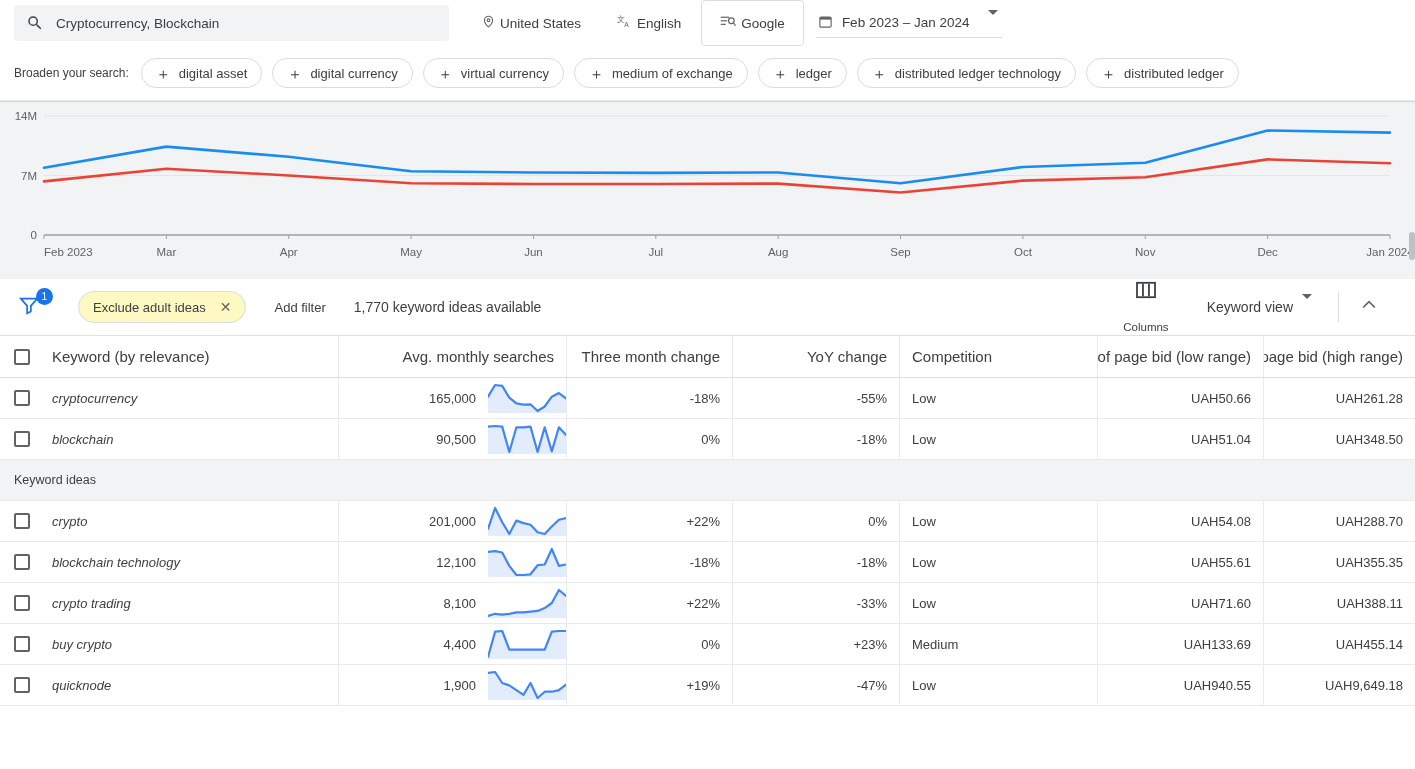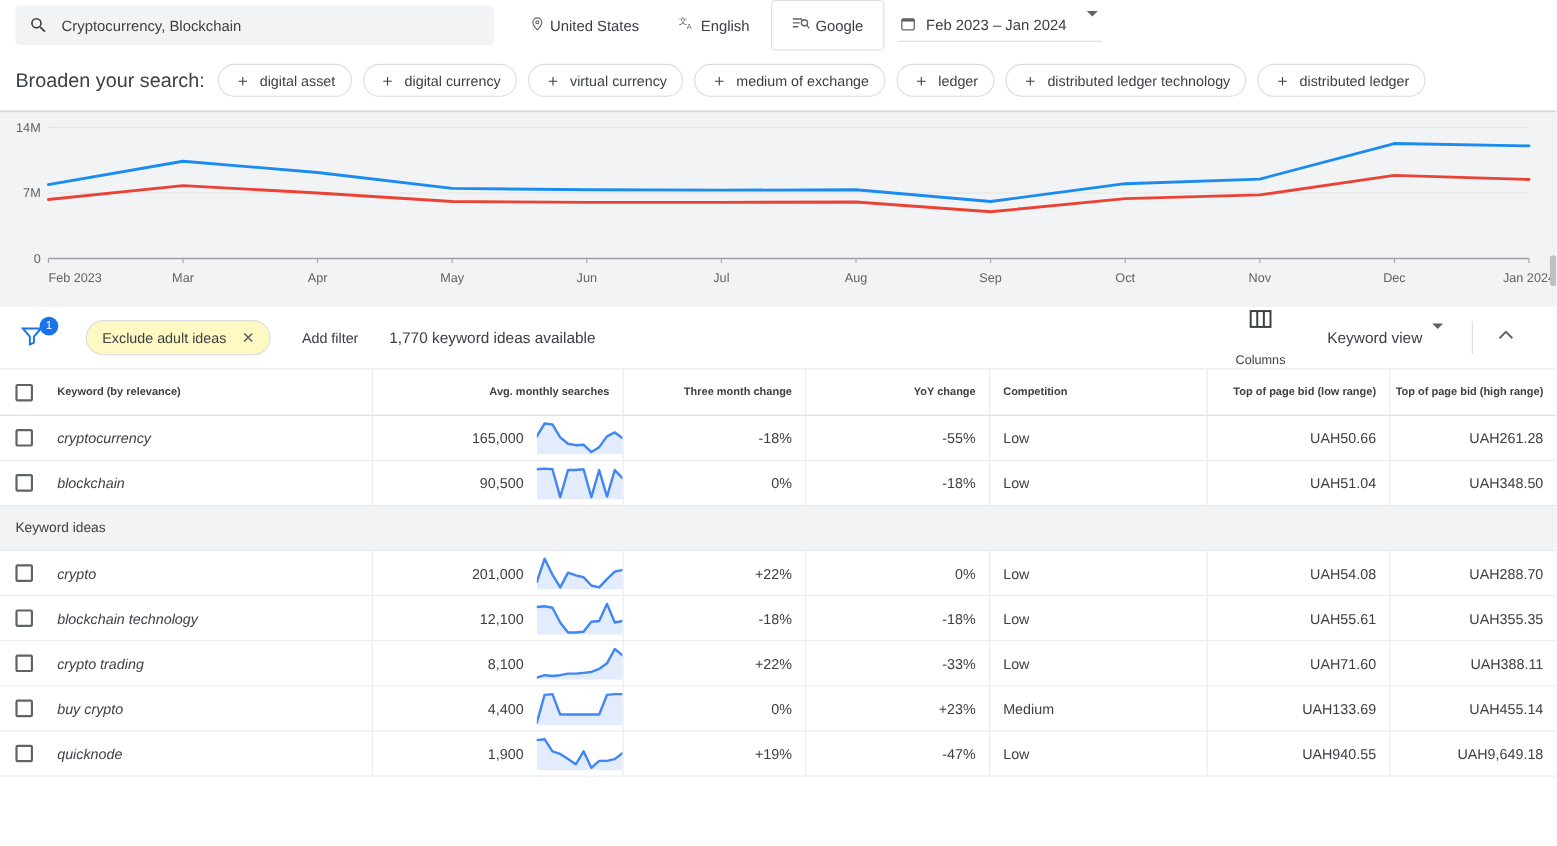--- a/index.html
+++ b/index.html
@@ -74,21 +74,21 @@
   }
 
   
   .broaden {
     height: 55px;
     display: flex; align-items: center;
     padding: 0 14px;
     gap: 10px;
     border-bottom: 1px solid #e8eaed;
   }
-  .broaden-label { font-size: 18px; color: #3c4043; white-space: nowrap; margin-right: 2px; }
+  .broaden-label { font-size: 12px; color: #3c4043; white-space: nowrap; margin-right: 2px; }
   .chip {
     display: inline-flex; align-items: center;
     gap: 8px;
     height: 30px;
     padding: 0 14px;
     border: 1px solid #dadce0;
     border-radius: 16px;
     font-size: 13px;
     color: #3c4043;
     background: #fff;
@@ -151,21 +151,21 @@
     font-size: 14px; color: #3c4043;
     padding: 0 14px 0 24px;
   }
   .vdiv { width: 1px; height: 30px; background: #dadce0; margin: 0 6px 0 12px; }
   .collapse-btn { padding: 0 22px 0 14px; display: flex; align-items: center; }
 
   
   .table { width: 1415px; background: #fff; }
   .trow { display: flex; align-items: stretch; border-bottom: 1px solid #e8eaed; }
   .thead { height: 42px; border-bottom: 1px solid #dadce0; }
-  .thead .cell { font-size: 10px; font-weight: bold; color: #3c4043; }
+  .thead .cell { font-size: 15px; font-weight: normal; color: #3c4043; }
   .cell {
     display: flex; align-items: center;
     font-size: 13px; color: #3c4043;
     padding: 0 12px;
     border-right: 1px solid #e8eaed;
     overflow: hidden; white-space: nowrap;
   }
   .c-kw   { width: 339px; padding-left: 14px; }
   .c-avg  { width: 228px; justify-content: flex-end; padding-right: 0; }
   .c-3mo  { width: 166px; justify-content: flex-end; }

